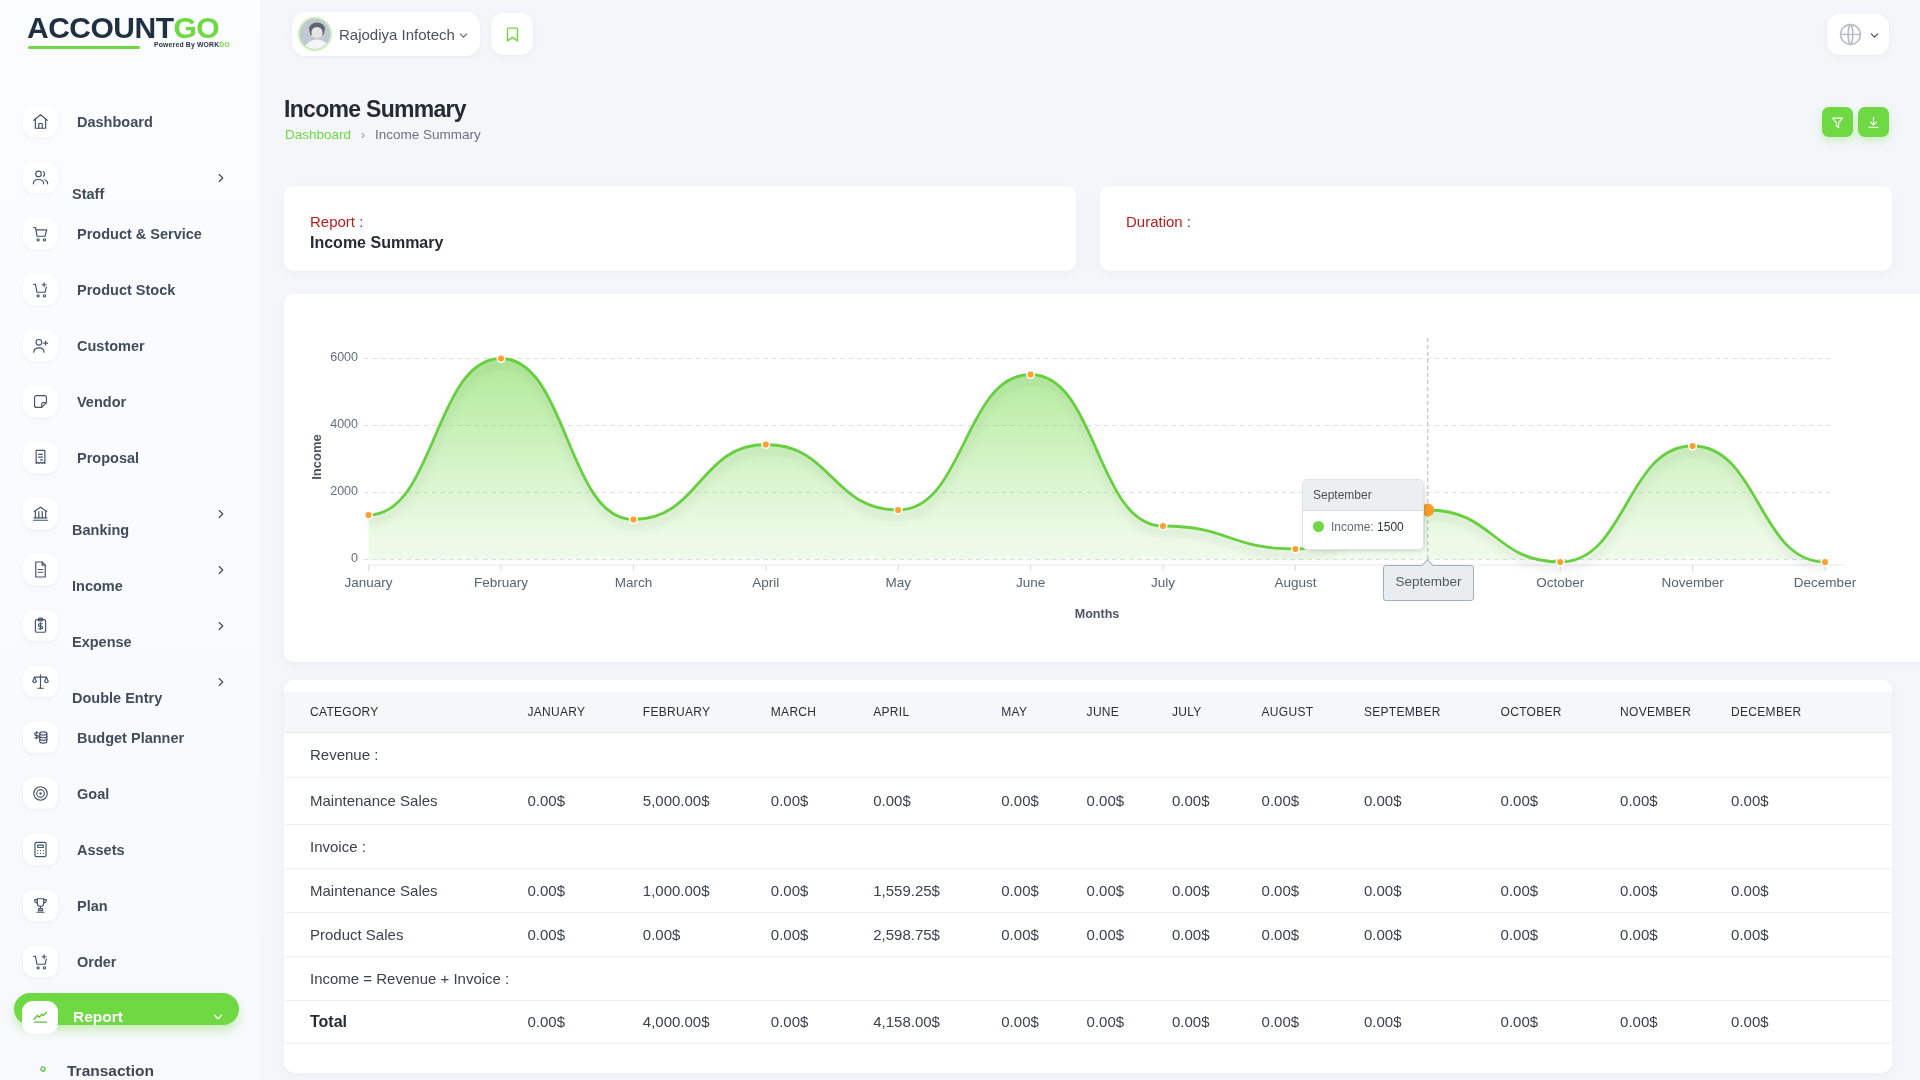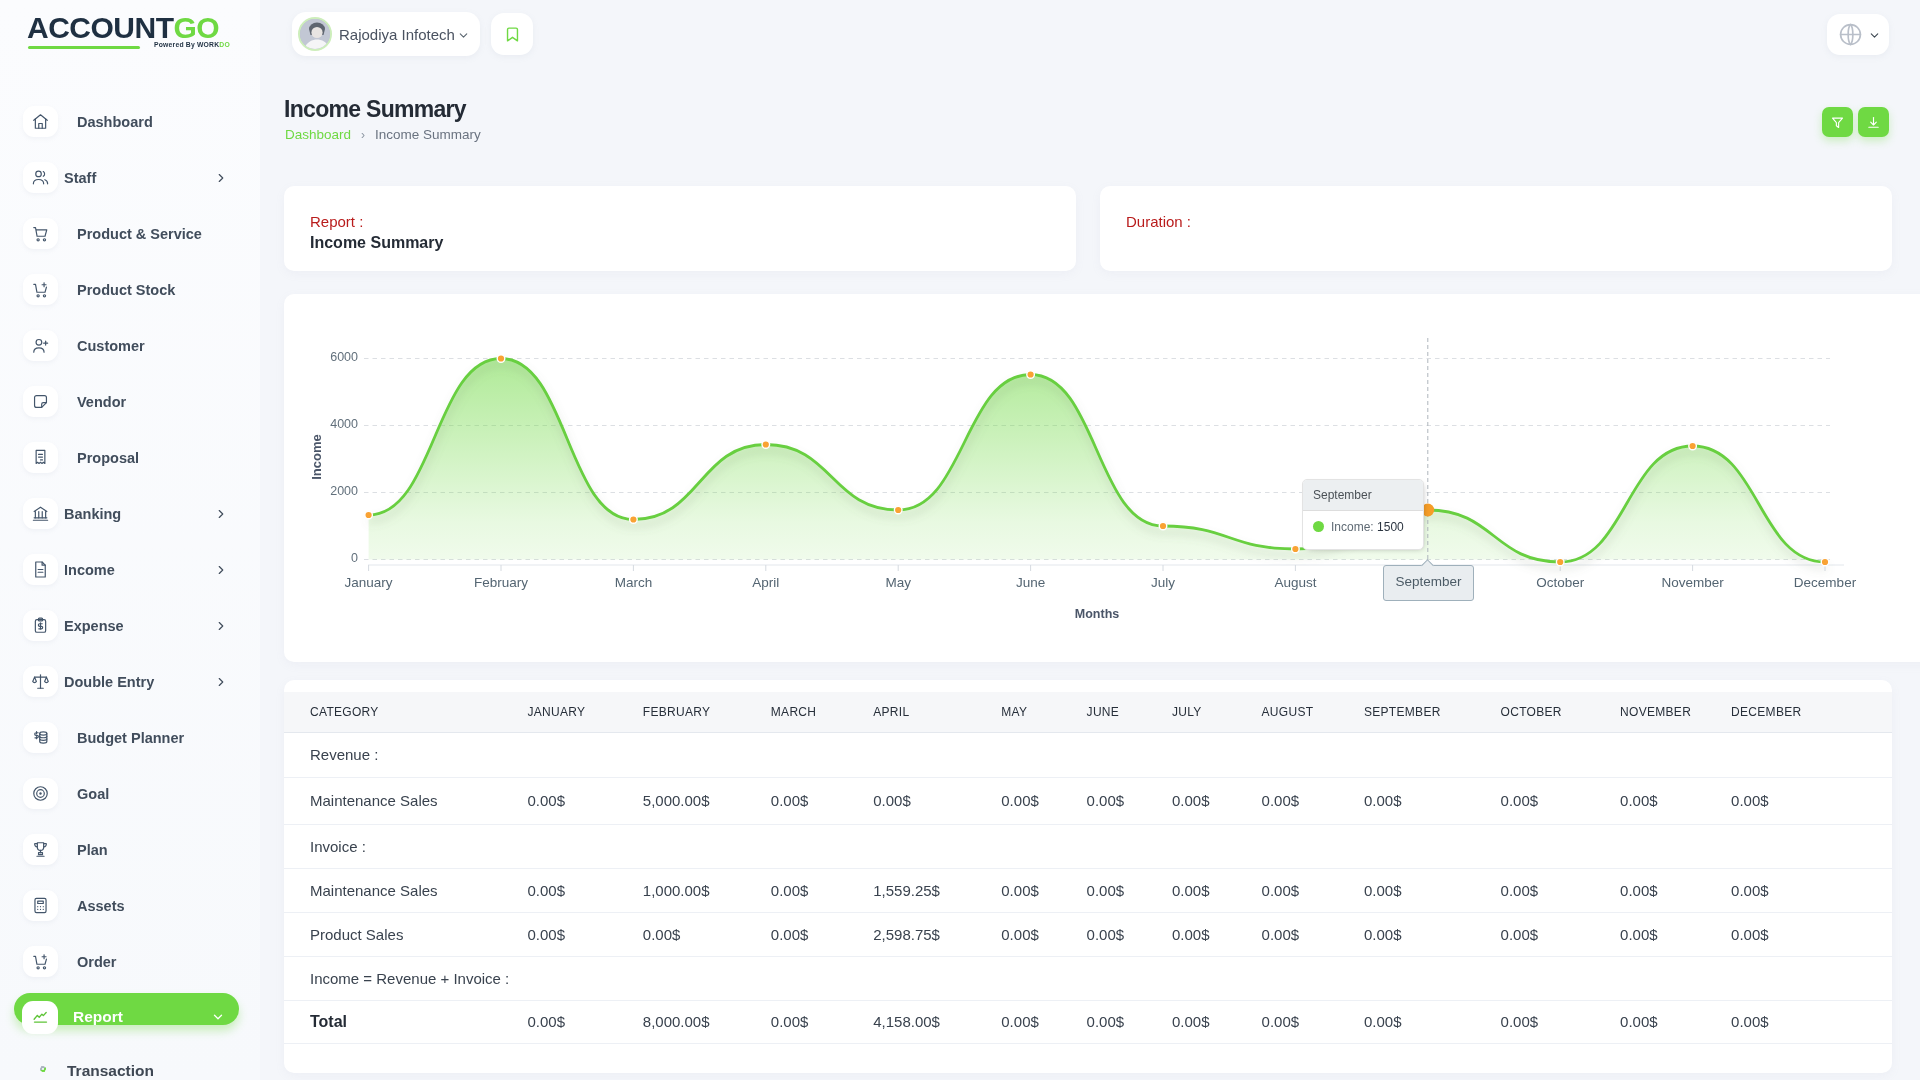--- a/index.html
+++ b/index.html
@@ -9,21 +9,21 @@
 .logo { position:absolute; left:27px; top:11px; font-weight:bold; font-size:30px; letter-spacing:-0.5px; color:#1f3042; white-space:nowrap; }
 .logo .go { color:#6fd943; }
 .logo-bar { position:absolute; left:28px; top:46px; width:112px; height:3px; border-radius:2px; background:#6fd943; }
 .logo-sub { position:absolute; left:154px; top:41px; font-size:6.8px; font-weight:bold; color:#1f3042; letter-spacing:0.2px; }
 .logo-sub .go { color:#6fd943; }
 .nav { position:absolute; left:0; top:103px; width:260px; }
 .nav-item { position:relative; height:56px; }
 .nav-ic { position:absolute; left:23px; top:2.5px; width:35px; height:31px; background:#fff; border-radius:11px; box-shadow:0 2px 4px rgba(160,170,190,0.10); display:flex; align-items:center; justify-content:center; }
 .nav-ic svg { width:19px; height:19px; stroke:#44566b; stroke-width:1.5; fill:none; stroke-linecap:round; stroke-linejoin:round; }
 .nav-label { position:absolute; left:77px; top:11px; font-size:14.5px; font-weight:bold; color:#414d5c; }
-.nav-item.sub .nav-label { left:64px; }
+.nav-item.sub .nav-label { left:72px;margin-top:16px; }
 .nav-arrow { position:absolute; right:32px; top:12px; }
 .nav-arrow svg { width:14px; height:14px; stroke:#414d5c; stroke-width:2; fill:none; stroke-linecap:round; stroke-linejoin:round; }
 .report-pill { position:absolute; left:14px; top:993px; width:225px; height:32px; background:#6fd943; border-radius:24px; box-shadow:0 6px 10px rgba(111,217,67,0.33); }
 .report-pill .circ { position:absolute; left:8px; top:8px; width:36px; height:33px; background:#fff; border-radius:11px; display:flex; align-items:center; justify-content:center; }
 .report-pill .circ svg { width:17px; height:17px; stroke:#5ec437; stroke-width:1.9; fill:none; stroke-linecap:round; stroke-linejoin:round; }
 .report-pill .lbl { position:absolute; left:59px; top:15px; color:#fff; font-size:15.5px; font-weight:bold; }
 .report-pill .arr { position:absolute; right:14px; top:17px; }
 .report-pill .arr svg { width:14px; height:14px; stroke:#fff; stroke-width:2.2; fill:none; stroke-linecap:round; stroke-linejoin:round; }
 .transaction { position:absolute; left:0; top:1060px; width:260px; height:30px; }
 .transaction .dot { position:absolute; left:40px; top:6px; width:6px; height:6px; border:2px solid #aab4bf; border-right-color:#6fd943; border-bottom-color:#6fd943; border-radius:50%; transform:rotate(15deg); }
@@ -224,39 +224,39 @@
             <circle cx="12" cy="12" r="8.5"></circle>
             <circle cx="12" cy="12" r="4.8"></circle>
             <circle cx="12" cy="12" r="1.5" fill="#44566b" stroke="none"></circle>
           </svg>
         </div>
         <div class="nav-label">Goal</div>
       </div>
 <div class="nav-item">
         <div class="nav-ic">
           <svg viewBox="0 0 24 24">
+            <rect x="5" y="3" width="14" height="18" rx="2"></rect>
+            <path d="M8.5 6.5h7v3h-7z"></path>
+            <path d="M8.5 13.5h.01M12 13.5h.01M15.5 13.5h.01M8.5 17h.01M12 17h.01M15.5 17h.01"></path>
+          </svg>
+        </div>
+        <div class="nav-label">Assets</div>
+      </div>
+<div class="nav-item">
+        <div class="nav-ic">
+          <svg viewBox="0 0 24 24">
             <path d="M8 3.5h8v5.5a4 4 0 0 1-8 0z"></path>
             <path d="M8 4.5H4.8a3.2 3.2 0 0 0 3.3 4.2"></path>
             <path d="M16 4.5h3.2a3.2 3.2 0 0 1-3.3 4.2"></path>
             <path d="M12 13v3"></path>
             <path d="M9.5 16h5v2.5h-5z"></path>
             <path d="M7.5 20.5h9"></path>
           </svg>
         </div>
         <div class="nav-label">Plan</div>
-      </div>
-<div class="nav-item">
-        <div class="nav-ic">
-          <svg viewBox="0 0 24 24">
-            <rect x="5" y="3" width="14" height="18" rx="2"></rect>
-            <path d="M8.5 6.5h7v3h-7z"></path>
-            <path d="M8.5 13.5h.01M12 13.5h.01M15.5 13.5h.01M8.5 17h.01M12 17h.01M15.5 17h.01"></path>
-          </svg>
-        </div>
-        <div class="nav-label">Assets</div>
       </div>
 <div class="nav-item">
         <div class="nav-ic">
           <svg viewBox="0 0 24 24">
             <circle cx="9" cy="20" r="1.4"></circle>
             <circle cx="17" cy="20" r="1.4"></circle>
             <path d="M3.5 5.5h2.2l1.8 10h10.2l1.8-6.5"></path>
             <path d="M16.5 3.5v5"></path>
             <path d="M14 6h5"></path>
           </svg>
@@ -487,21 +487,21 @@
             <td>0.00$</td>
             <td>0.00$</td>
             <td>0.00$</td>
           </tr>
           <tr class="sect">
             <td colspan="13">Income = Revenue + Invoice :</td>
           </tr>
           <tr class="">
             <td><b style="font-size:16px;color:#242b35;">Total</b></td>
             <td>0.00$</td>
-            <td>8,000.00$</td>
+            <td>4,000.00$</td>
             <td>0.00$</td>
             <td>4,158.00$</td>
             <td>0.00$</td>
             <td>0.00$</td>
             <td>0.00$</td>
             <td>0.00$</td>
             <td>0.00$</td>
             <td>0.00$</td>
             <td>0.00$</td>
             <td>0.00$</td>

